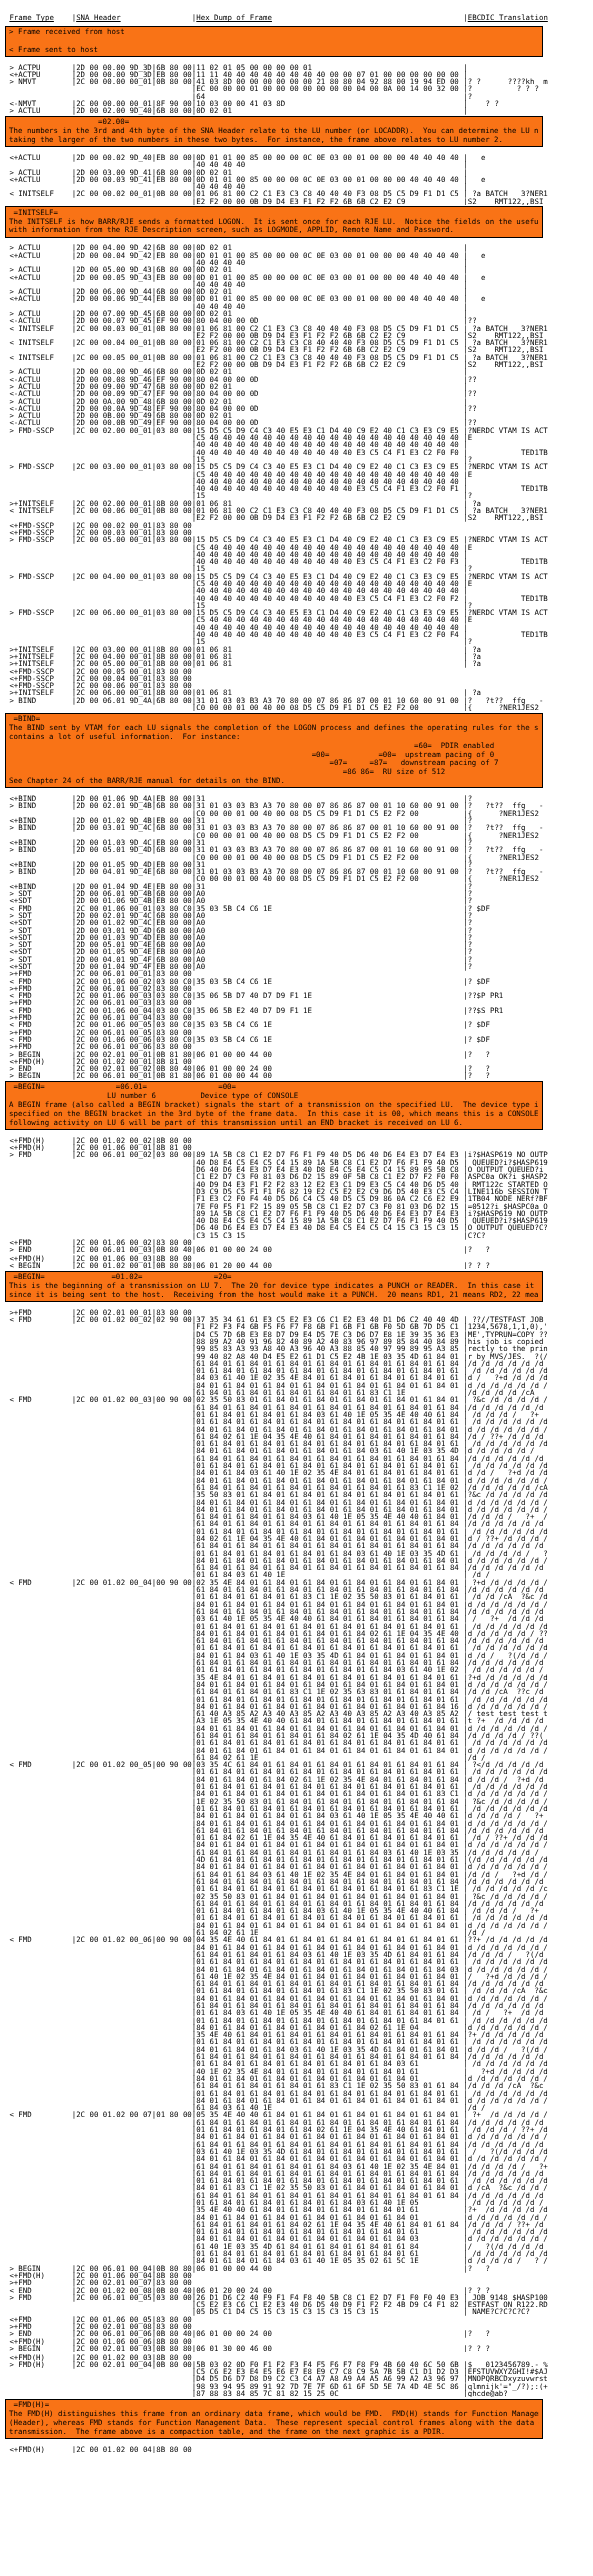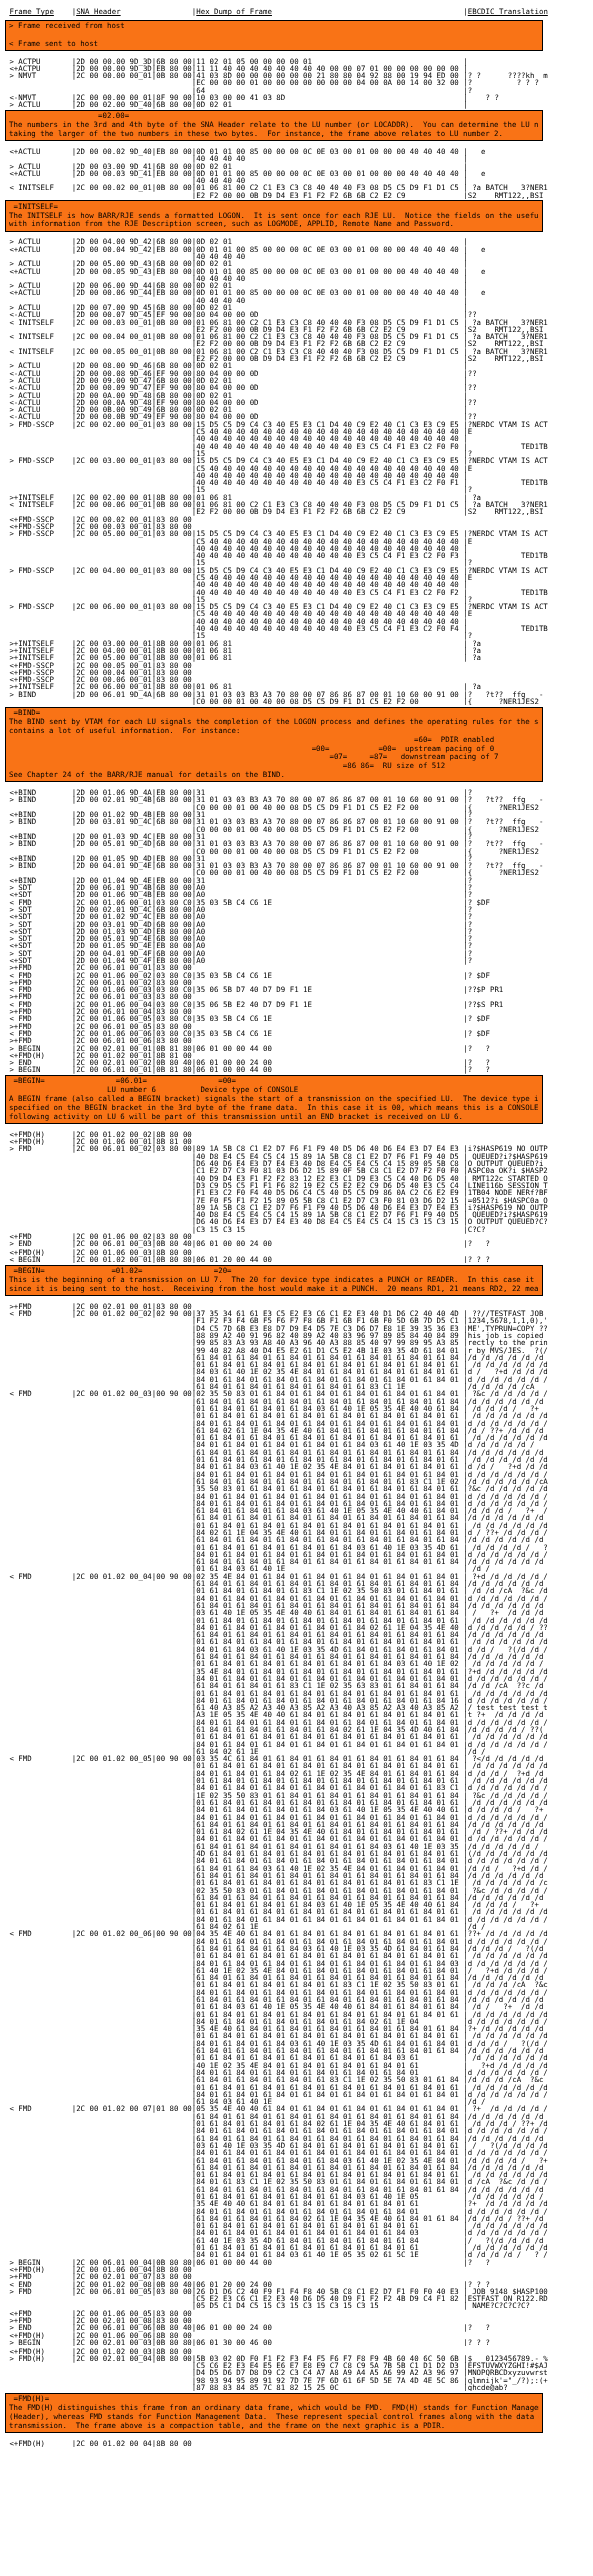--- a/index.html
+++ b/index.html
@@ -1,19 +1,19 @@
 <!DOCTYPE html>
 <html style="font-size:10.7px"><head>
 <meta charset="utf-8">
 <style>
   *{box-sizing:border-box}
   html,body{margin:0;padding:0;background:#ffffff;color:#000000}
   body{width:593px;font-family:"DejaVu Sans Mono",monospace}
   pre{margin:0;font-family:"DejaVu Sans Mono",monospace;font-size:7.4px;line-height:7.3px;white-space:pre;overflow:hidden}
-  .page{width:548px;padding-top:7px}
+  .page{width:548px;padding-top:13px}
   .hdr{padding:1.3px 0 2.7px 9.4px}
   .hdr u{text-decoration:underline}
   .trace{padding-left:9.4px;margin:0 0 1.3px 0}
   .note{border:0.7px solid #000000;margin:1.3px 5.4px 6.7px 5.4px;padding:1.3px 2.7px;background:#f97316}
   .note pre{line-height:8.9px}
 </style>
 </head>
 <body>
 
 <div class="page">

